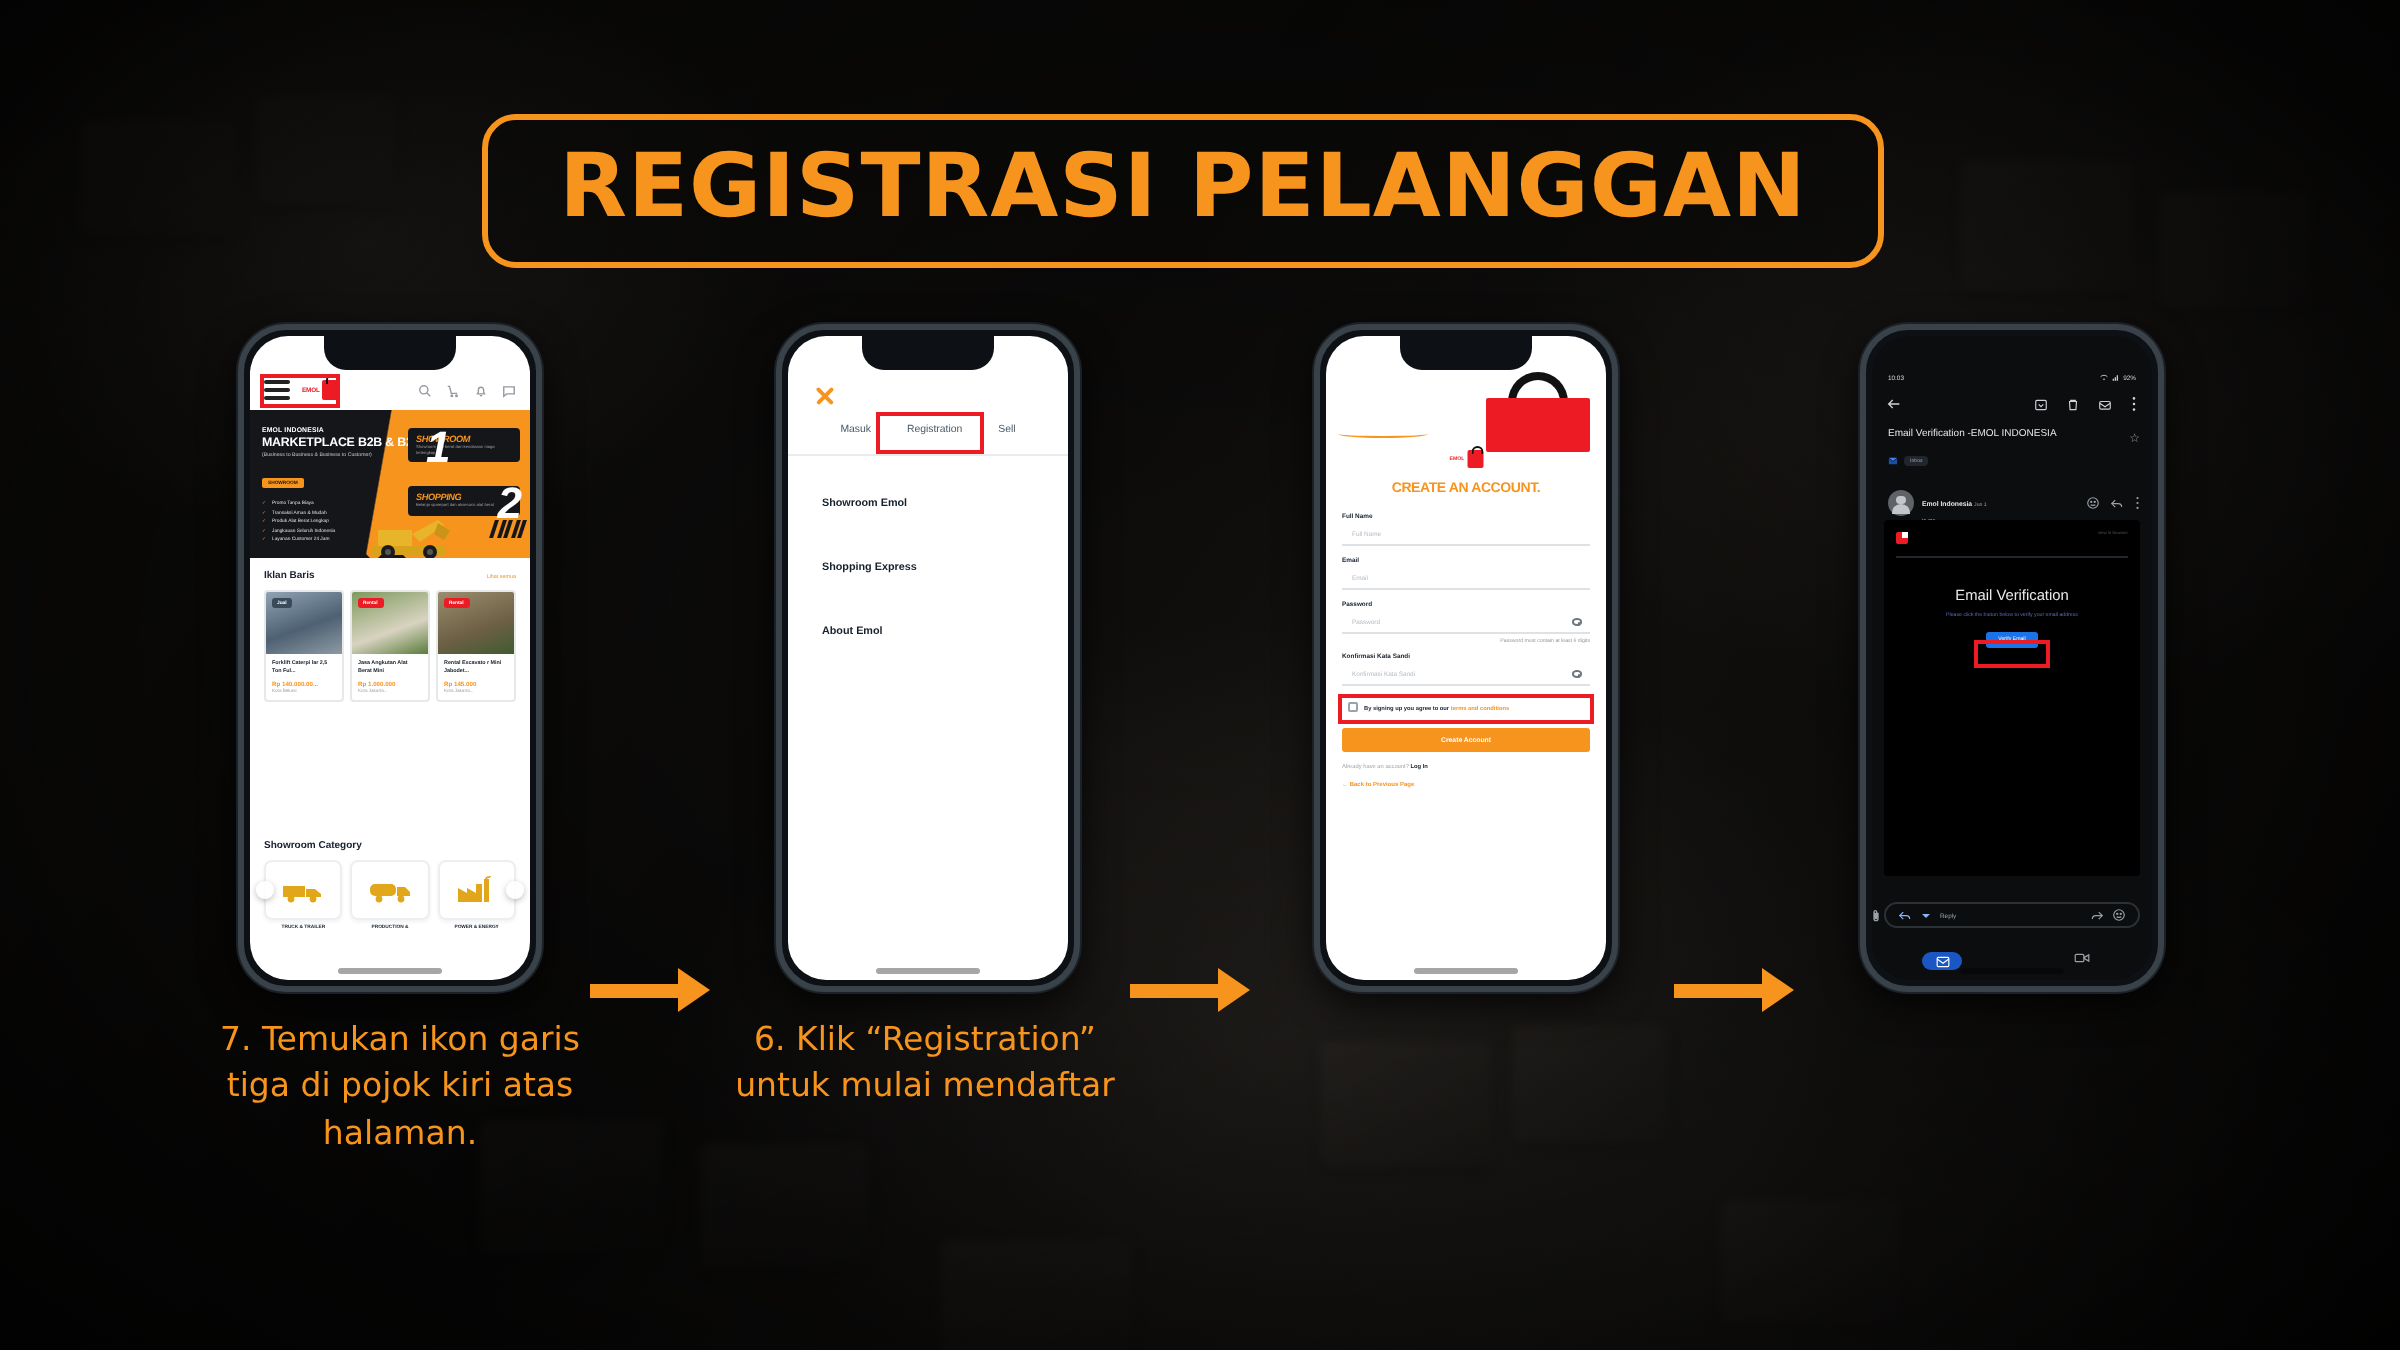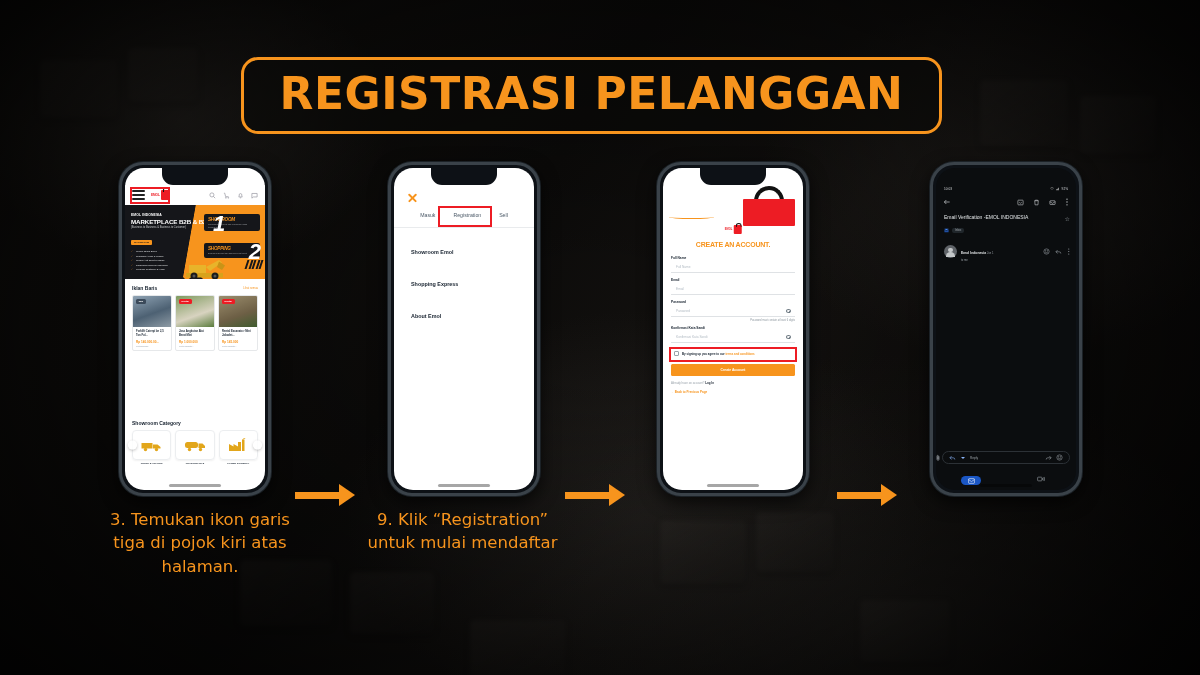--- a/index.html
+++ b/index.html
@@ -567,20 +567,33 @@
               <path d="M3 13h11a6 6 0 016 6"></path>
             </svg>
           <svg width="3.5" height="7" viewBox="0 0 6 20" fill="#9aa0a6">
               <circle cx="3" cy="3" r="1.6"></circle>
               <circle cx="3" cy="10" r="1.6"></circle>
               <circle cx="3" cy="17" r="1.6"></circle>
             </svg>
         </span>
       </div>
 
+      <div class="g-body">
+        <div class="g-brand">
+          <span class="g-blogo"></span>
+          <span class="g-bhint">view in browser</span>
+        </div>
+        <div class="g-div"></div>
+        <div class="g-ev">Email Verification</div>
+        <div class="g-evp">Please click the button below to verify your email address</div>
+        <div style="position:relative;">
+          <div class="g-evb">Verify Email</div>
+          <div class="redbox" style="left:50%;margin-left:-19px;top:4px;width:38px;height:14px;"></div>
+        </div>
+      </div>
 
       <div class="g-reply">
         <svg width="4" height="8" style="position:absolute;left:-7px;" viewBox="0 0 12 24" fill="none" stroke="#9aa0a6" stroke-width="2">
             <path d="M9 7v9a3 3 0 01-6 0V6a2 2 0 014 0v9a1 1 0 01-2 0V7"></path>
           </svg>
         <svg width="7" height="7" viewBox="0 0 24 24" fill="none" stroke="#8ab4f8" stroke-width="2">
             <path d="M9 7L3 13l6 6"></path>
             <path d="M3 13h11a6 6 0 016 6"></path>
           </svg>
         <svg width="4" height="4" viewBox="0 0 12 8" fill="#8ab4f8">
@@ -629,15 +642,15 @@
       <div class="shaft"></div>
       <div class="head"></div>
     </div>
   <div class="arw a3">
       <div class="shaft"></div>
       <div class="head"></div>
     </div>
 </div>
 
 <div class="caps">
-  <div class="cap c1">3. Temukan ikon garis tiga di pojok kiri atas halaman.</div>
-  <div class="cap c2">9. Klik “Registration” untuk mulai mendaftar</div>
+  <div class="cap c1">7. Temukan ikon garis tiga di pojok kiri atas halaman.</div>
+  <div class="cap c2">6. Klik “Registration” untuk mulai mendaftar</div>
 </div>
 
 </body></html>

